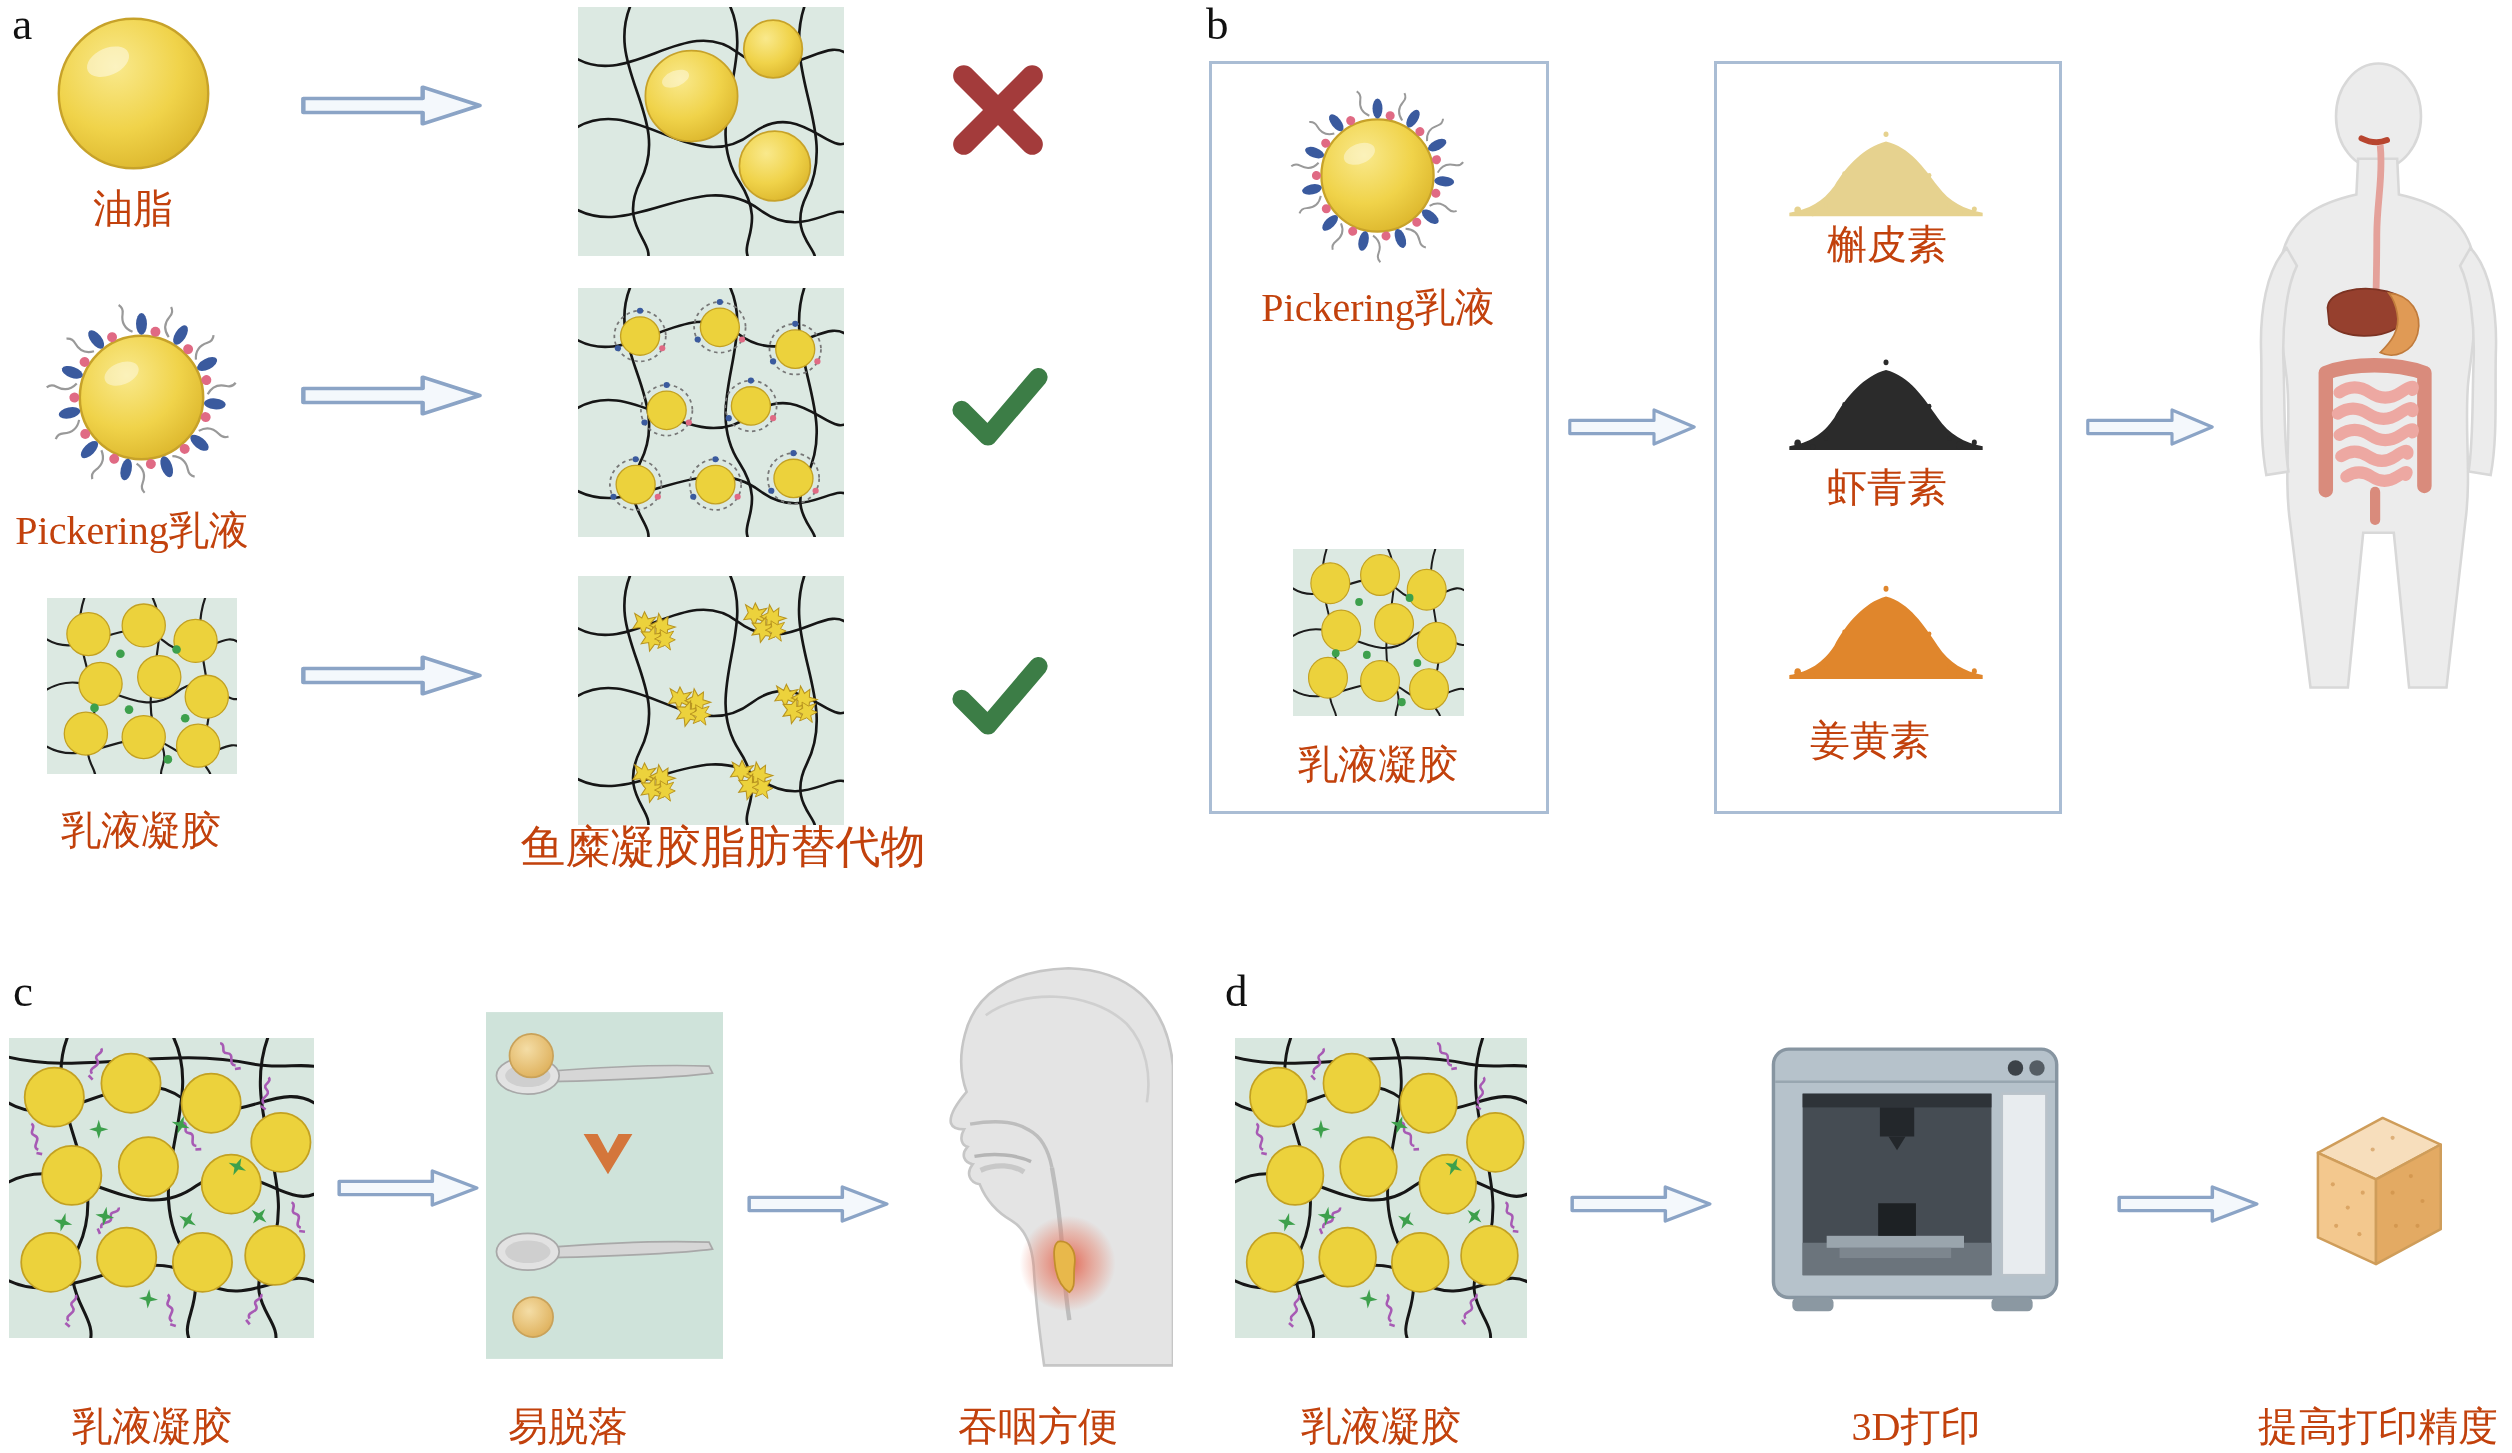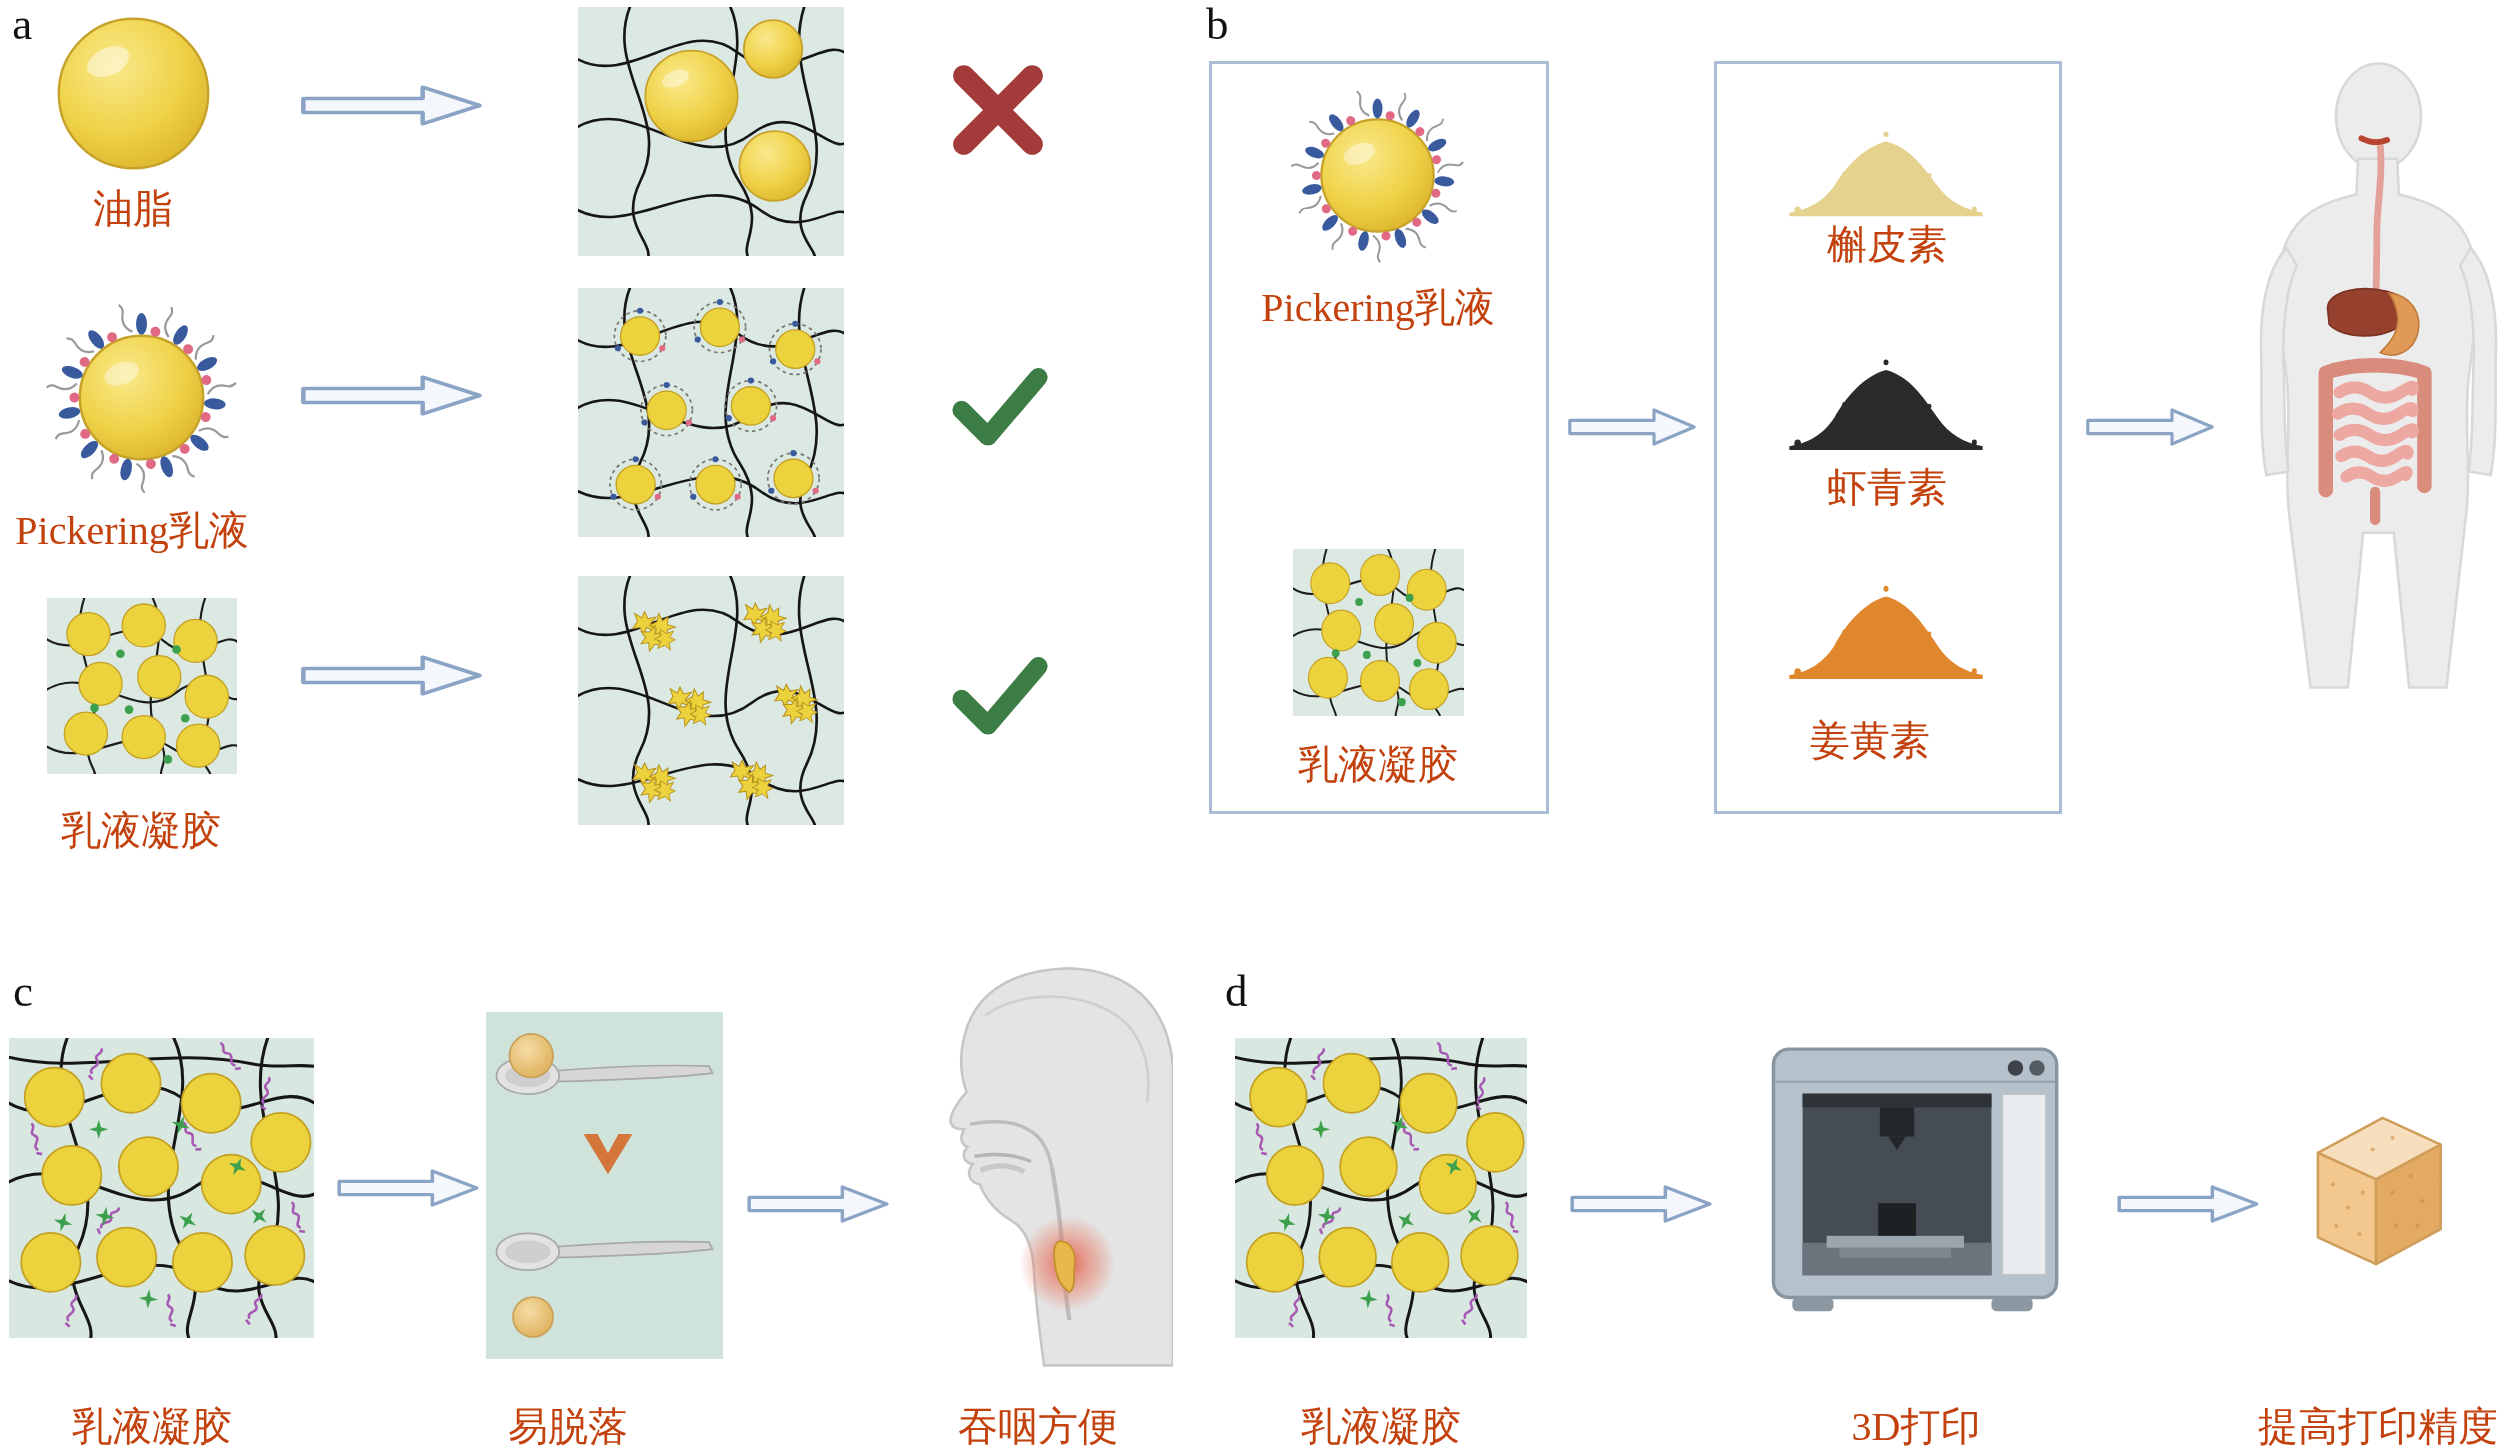--- a/index.html
+++ b/index.html
@@ -278,20 +278,21 @@
       <use href="#ycG" transform="translate(85,235)"></use>
       <use href="#ycG" transform="translate(195,232)"></use>
     </svg>
   </div>
   <div class="illus" style="left:951px;top:655px;width:98px;height:80px">
     <svg viewBox="0 0 120 100">
         <path d="M12,55 L45,88 L108,14" stroke="#3c7d46" stroke-width="23" fill="none" stroke-linecap="round" stroke-linejoin="round"></path>
       </svg>
   </div>
 
+  <div class="lbl caption" style="left:723px;top:817px">鱼糜凝胶脂肪替代物</div>
 
   <div class="panel-letter" style="left:1206px;top:1.7px">b</div>
 
   <div class="bluebox" style="left:1209px;top:61px;width:340px;height:753px"></div>
 
   <div class="illus" style="left:1287px;top:85px;width:181px;height:181px">
     <svg viewBox="0 0 200 200">
         <use href="#pickeringG"></use>
       </svg>
   </div>

